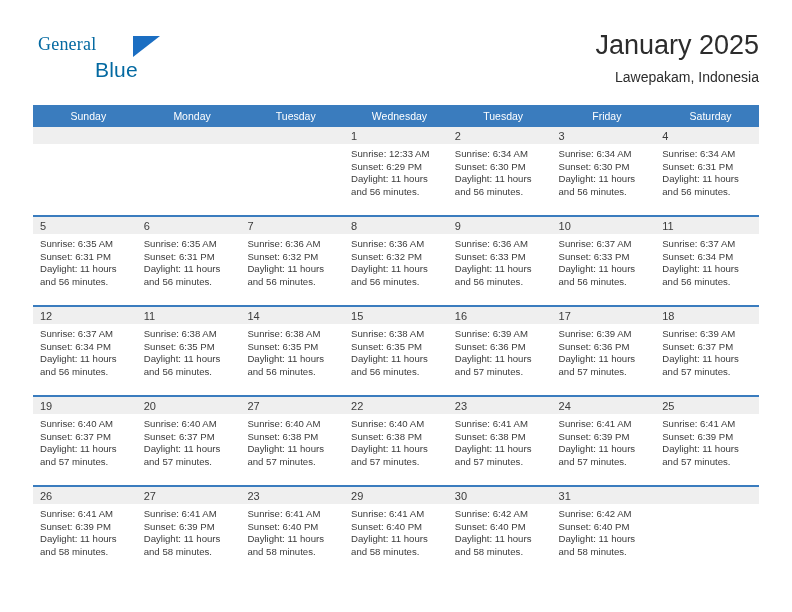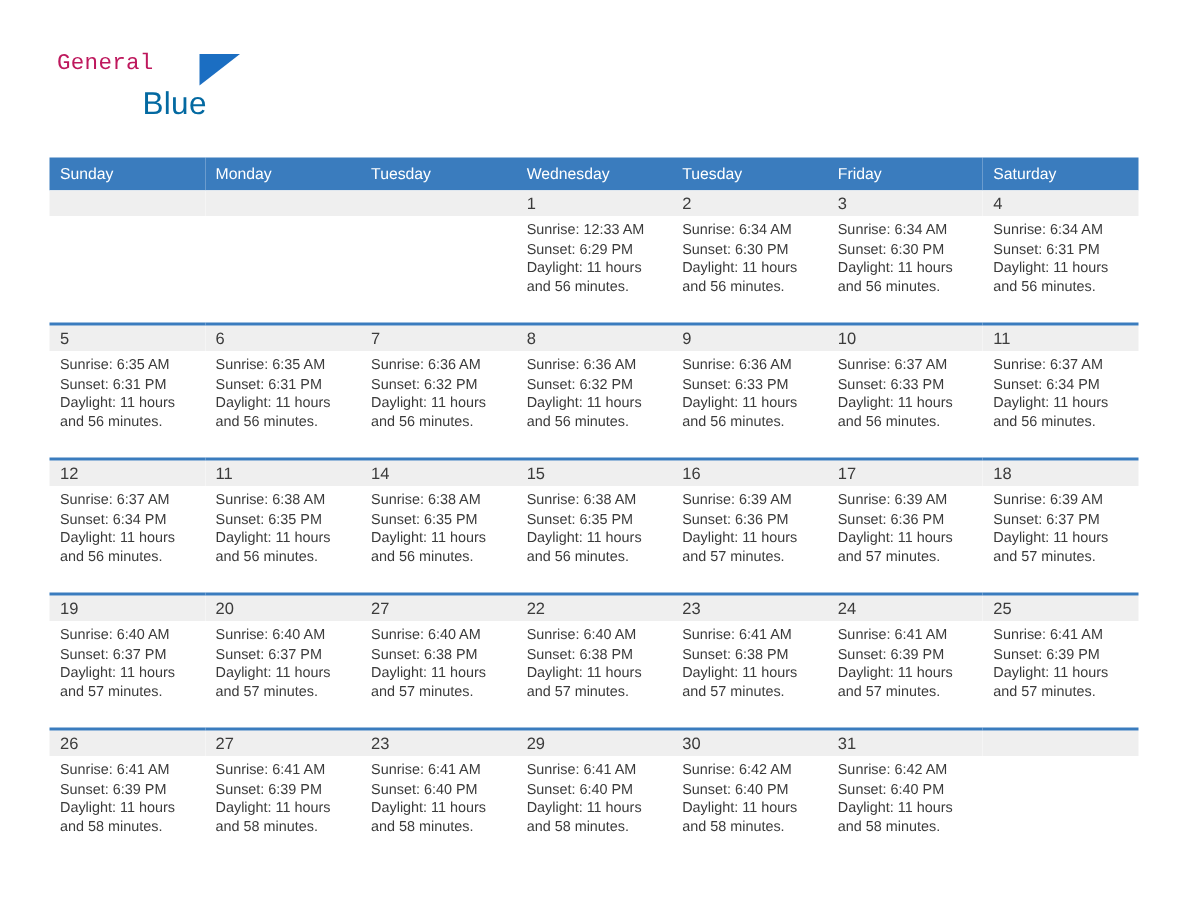--- a/index.html
+++ b/index.html
@@ -33,24 +33,24 @@
     position: absolute;
     left: 0;
     top: 6px;
     width: 260px;
     height: 56px;
   }
   .brand-general {
     position: absolute;
     left: 5px;
     top: 0px;
-    font-size: 15px;
+    font-size: 18px;
     letter-spacing: 0.2px;
-    color: #be185d;
-    font-family: Liberation Mono, monospace;
+    color: #0369a1;
+    font-family: Liberation Serif, serif;
   }
   .brand-triangle {
     position: absolute;
     left: 100px;
     top: 2px;
     width: 0;
     height: 0;
     border-left: 27px solid #1b6ec2;
     border-bottom: 21px solid transparent;
   }
@@ -90,21 +90,21 @@
     top: 105px;
     width: 726px;
     border-collapse: collapse;
     table-layout: fixed;
   }
   .calendar th {
     background: #3a7cbe;
     color: #ffffff;
     font-size: 10.5px;
     font-weight: normal;
-    text-align: left;
+    text-align: center;
     padding: 5px 0 5px 7px;
     height: 9px;
     border: none;
   }
   .calendar td {
     vertical-align: top;
     border-top: 2px solid #3a7cbe;
     padding: 0;
     height: 88px;
     background: #ffffff;
@@ -140,20 +140,24 @@
 <div class="page">
 
   <div class="header">
 
     <div class="brand">
       <span class="brand-general">General</span>
       <span class="brand-triangle"></span>
       <span class="brand-blue">Blue</span>
     </div>
 
+    <div class="title-block">
+      <div class="cal-title">January 2025</div>
+      <div class="cal-subtitle">Lawepakam, Indonesia</div>
+    </div>
 
   </div>
 
   <table class="calendar">
     <thead>
       <tr>
         <th>Sunday</th>
         <th>Monday</th>
         <th>Tuesday</th>
         <th>Wednesday</th>

